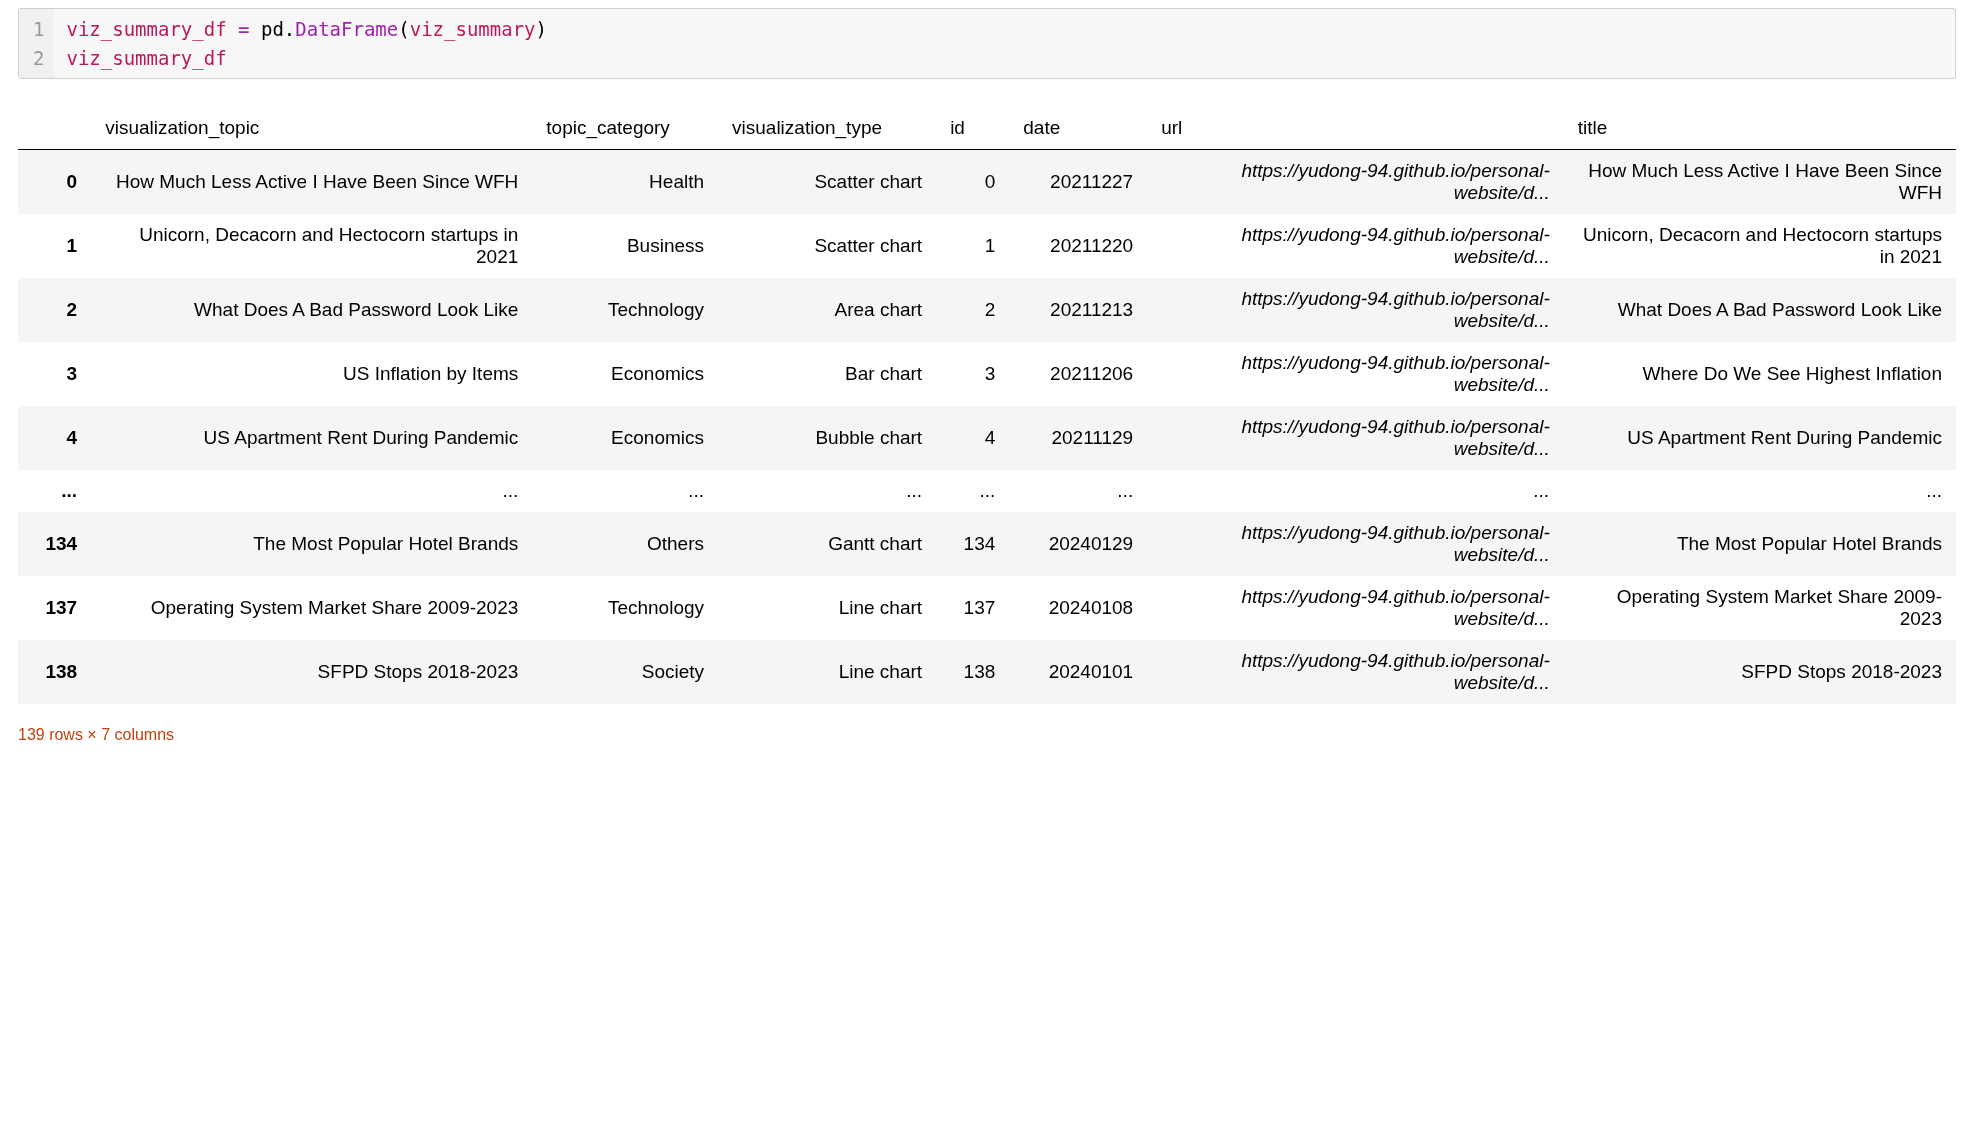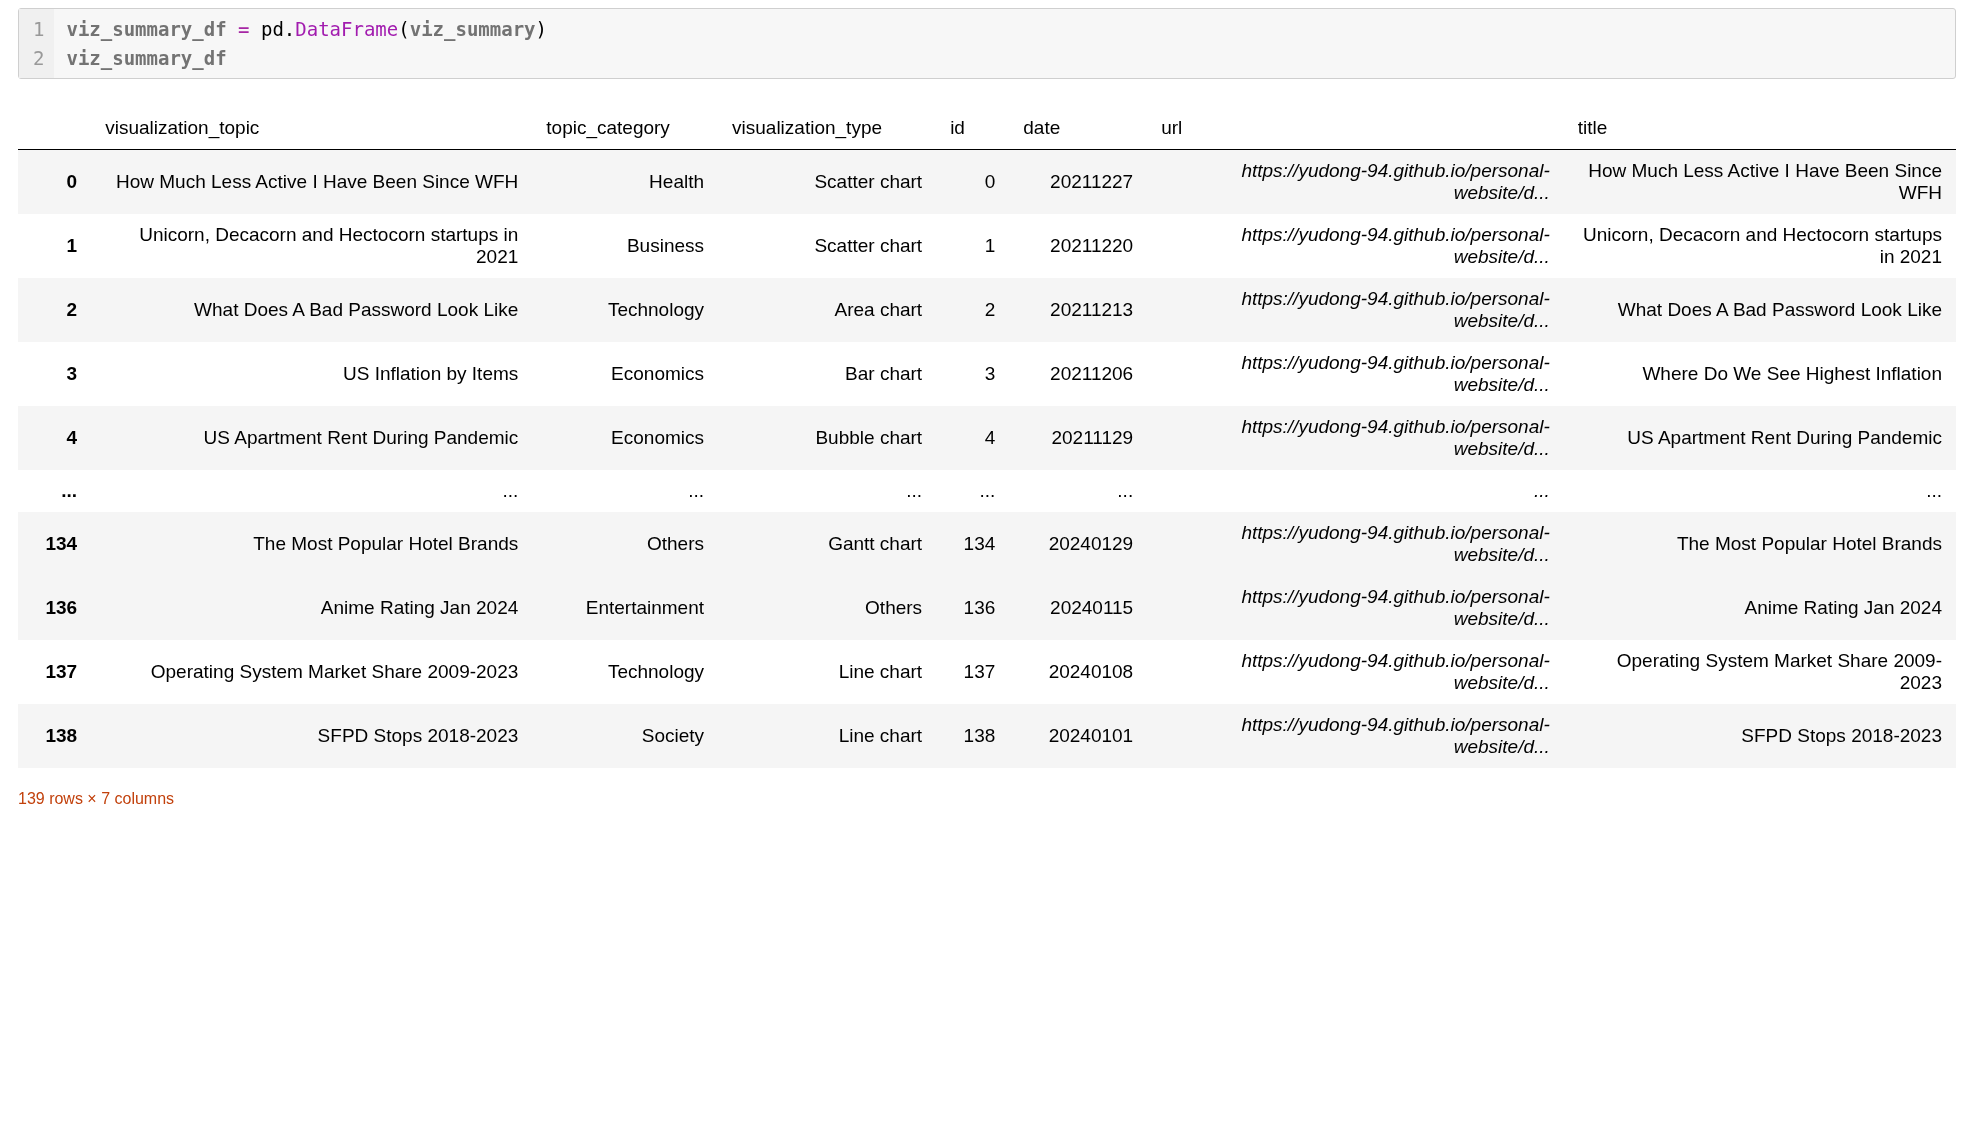--- a/index.html
+++ b/index.html
@@ -31,21 +31,21 @@
       user-select: none;
       line-height: 1.5;
     }
     .code-body {
       padding: 6px 12px;
       font-family: "SF Mono", "Monaco", "Menlo", Consolas, monospace;
       font-size: 19px;
       white-space: pre;
       line-height: 1.5;
     }
-    .tok-var { color: #737373; font-weight: bold; }
+    .tok-var { color: #be185d; }
     .tok-op { color: #a626a4; }
     .tok-mod { color: #000; }
     .tok-func { color: #a21caf; margin-top: 22px; }
     .dataframe-wrap {
       overflow-x: auto;
     }
     table.df {
       border-collapse: collapse;
       font-size: 19px;
       width: 100%;
@@ -177,30 +177,20 @@
         <tr class="stripe-even">
           <th class="idx">134</th>
           <td class="col-topic">The Most Popular Hotel Brands</td>
           <td>Others</td>
           <td>Gantt chart</td>
           <td>134</td>
           <td>20240129</td>
           <td class="col-url">https://yudong-94.github.io/personal-website/d...</td>
           <td class="col-title">The Most Popular Hotel Brands</td>
         </tr>
-        <tr class="stripe-even">
-          <th class="idx">136</th>
-          <td class="col-topic">Anime Rating Jan 2024</td>
-          <td>Entertainment</td>
-          <td>Others</td>
-          <td>136</td>
-          <td>20240115</td>
-          <td class="col-url">https://yudong-94.github.io/personal-website/d...</td>
-          <td class="col-title">Anime Rating Jan 2024</td>
-        </tr>
         <tr class="stripe-odd">
           <th class="idx">137</th>
           <td class="col-topic">Operating System Market Share 2009-2023</td>
           <td>Technology</td>
           <td>Line chart</td>
           <td>137</td>
           <td>20240108</td>
           <td class="col-url">https://yudong-94.github.io/personal-website/d...</td>
           <td class="col-title">Operating System Market Share 2009-2023</td>
         </tr>

